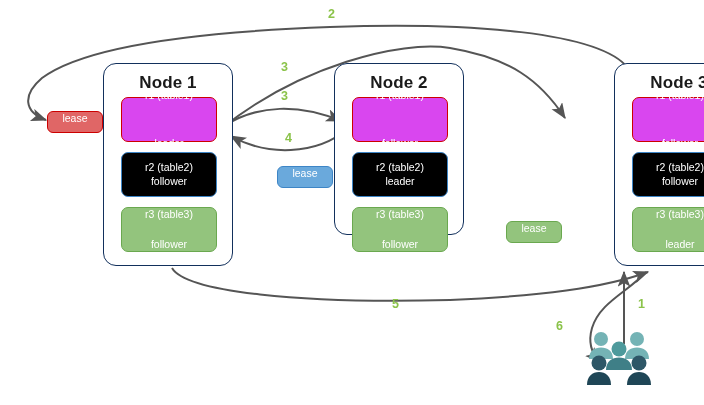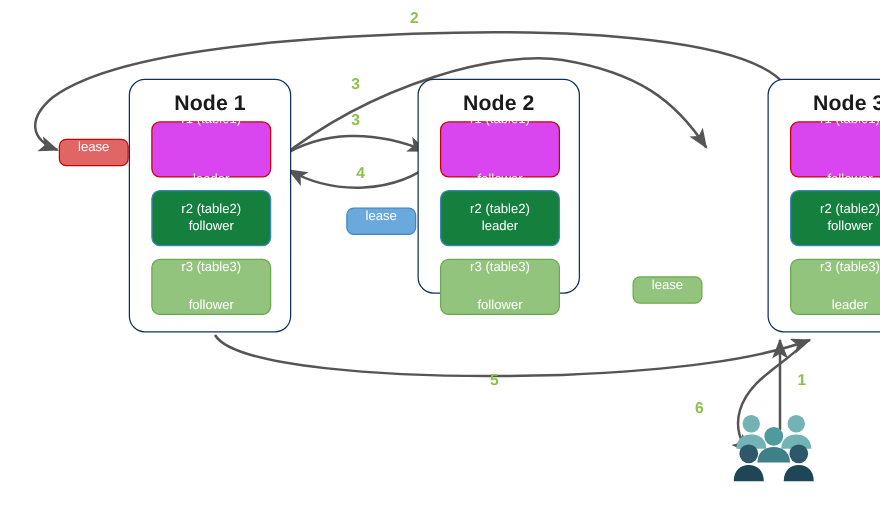--- a/index.html
+++ b/index.html
@@ -50,21 +50,21 @@
     flex-direction: column;
     align-items: center;
     justify-content: center;
     color: #ffffff;
     font-size: 10.5px;
     line-height: 13.5px;
     text-align: center;
   }
   .replica .r-line { display: block; white-space: nowrap; }
   .rep-red   { background: #d946ef; border: 1.4px solid #cc0000; gap: 34px; }
-  .rep-blue  { background: #15803d; border: 1.4px solid #3d85c6; }
+  .rep-blue  { background: #000000; border: 1.4px solid #3d85c6; }
   .rep-green { background: #93c47d; border: 1.4px solid #6aa84f; justify-content: space-between; }
 
   .lease {
     position: absolute;
     box-sizing: border-box;
     border-radius: 6px;
     display: flex;
     align-items: flex-start;
     justify-content: center;
     color: #ffffff;

